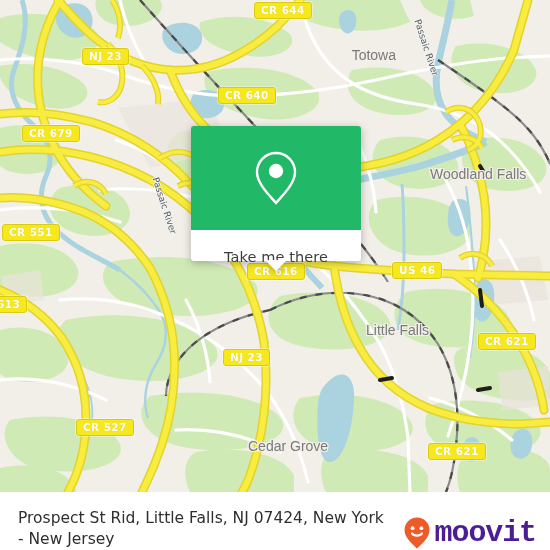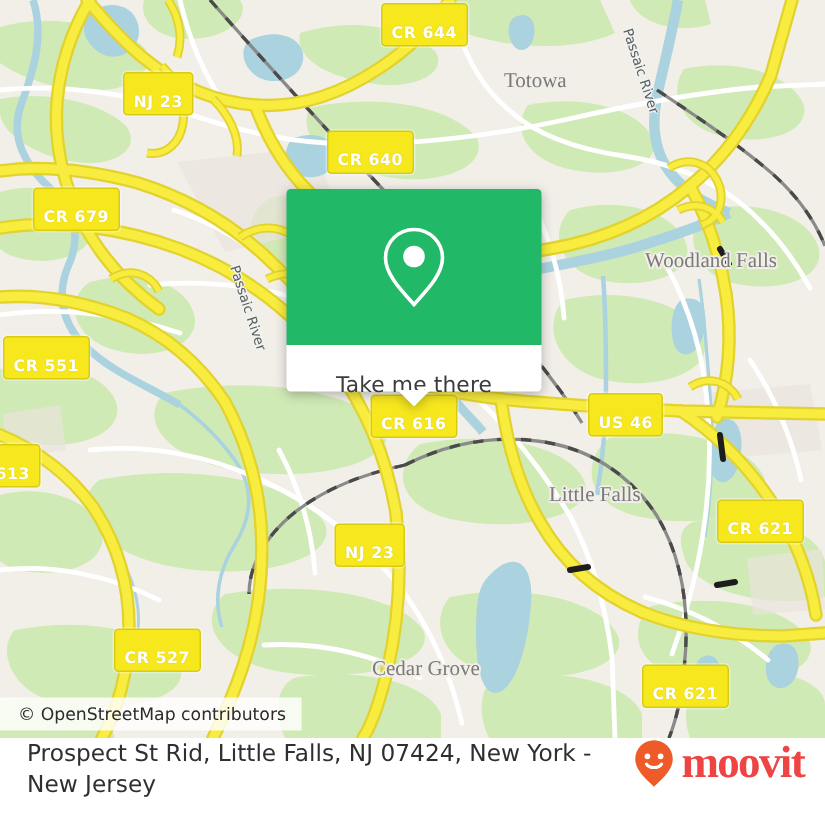--- a/index.html
+++ b/index.html
@@ -6,24 +6,24 @@
   body{font-family:"Liberation Sans","DejaVu Sans",sans-serif;}
   #app{position:relative;width:550px;height:550px;overflow:hidden;background:#F2EFE9;}
 
   
   #map{position:absolute;left:0;top:0;width:550px;height:492px;overflow:hidden;background:#F2EFE9;}
   #mapsvg{position:absolute;left:0;top:0;width:550px;height:492px;display:block;}
 
   .maplabel{
     position:absolute;
     color:#7a7a7a;
-    font-family:Liberation Serif, serif;
+    font-family:Liberation Sans, sans-serif;
     font-size:13px;
     line-height:14px;
-    text-align:left;
+    text-align:right;
     white-space:pre;
     text-shadow:
       1.2px 0 #f2efe9,-1.2px 0 #f2efe9,0 1.2px #f2efe9,0 -1.2px #f2efe9,
       1px 1px #f2efe9,-1px -1px #f2efe9,1px -1px #f2efe9,-1px 1px #f2efe9;
     pointer-events:none;
   }
   .maplabel.big{font-size:14px;}
 
   .riverlabel{
     position:absolute;color:#5b5b5b;font-size:9px;
@@ -35,21 +35,21 @@
   .shield{
     position:absolute;
     background:#F7E81E;
     border:1.5px solid #D9CB14;
     border-radius:3px;
     color:#ffffff;
     font-family:"DejaVu Sans","Liberation Sans",sans-serif;
     font-size:10.5px;
     font-weight:bold;
     letter-spacing:.4px;
-    padding:13px 6px 2px 6px;
+    padding:1px 6px 2px 6px;
     line-height:12px;
     white-space:nowrap;
     text-shadow:0 0 1px rgba(0,0,0,.15);
     box-shadow:0 0 0 1px rgba(255,255,255,.35);
   }
 
   
   #attrib{
     position:absolute;left:0;top:465px;
     background:rgba(255,255,255,.82);
@@ -92,38 +92,38 @@
     border-left:11px solid transparent;
     border-right:11px solid transparent;
     border-top:11px solid #ffffff;
   }
   .pin-wrap{width:56px;height:60px;display:block;}
 
   
   #footer{
     position:absolute;left:0;top:492px;width:550px;height:58px;
     background:#ffffff;
-    display:flex;align-items:flex-start;
+    display:flex;align-items:flex-end;
     box-sizing:border-box;
     padding:0 14px 0 18px;
   }
   #footer-title{
     flex:1 1 auto;
     color:#2f2f2f;
     font-size:15.5px;
     line-height:21px;
     font-family:"DejaVu Sans","Liberation Sans",sans-serif;
     padding-right:8px;
   }
   #brand{flex:0 0 auto;display:flex;align-items:center;gap:3px;}
   #brand .brandmark{width:30px;height:34px;display:block;}
   #brand .brandtext{
-    color:#ef4444;font-size:30px;line-height:30px;font-weight:bold;
+    color:#4c1d95;font-size:30px;line-height:30px;font-weight:bold;
     letter-spacing:-1.1px;
-    font-family:Liberation Serif, serif;
+    font-family:Liberation Mono, monospace;
   }
 </style>
 </head>
 <body>
 
 <div id="app">
 
   <div id="map">
     <svg id="mapsvg" viewBox="0 0 550 492">
       <defs>
@@ -335,21 +335,20 @@
     <div class="shield" style="left:22px;top:125px;">CR 679</div>
     <div class="shield" style="left:2px;top:224px;">CR 551</div>
     <div class="shield" style="left:-10px;top:296px;">613</div>
     <div class="shield" style="left:247px;top:263px;">CR 616</div>
     <div class="shield" style="left:392px;top:262px;">US 46</div>
     <div class="shield" style="left:478px;top:333px;">CR 621</div>
     <div class="shield" style="left:223px;top:349px;">NJ 23</div>
     <div class="shield" style="left:76px;top:419px;">CR 527</div>
     <div class="shield" style="left:428px;top:443px;">CR 621</div>
 
-    <div id="attrib">© OpenStreetMap contributors</div>
 
     <div id="popup">
       <div class="card-top">
         <svg class="pin-wrap" viewBox="0 0 56 60">
           <path d="M28 5 C17.5 5 9 13.5 9 24 C9 35.5 21 47 28 55 C35 47 47 35.5 47 24 C47 13.5 38.5 5 28 5 Z" fill="none" stroke="#ffffff" stroke-width="2.4"></path>
           <circle cx="28" cy="23" r="7.2" fill="#ffffff"></circle>
         </svg>
       </div>
       <div class="card-bottom">
         <span>Take me there</span>

